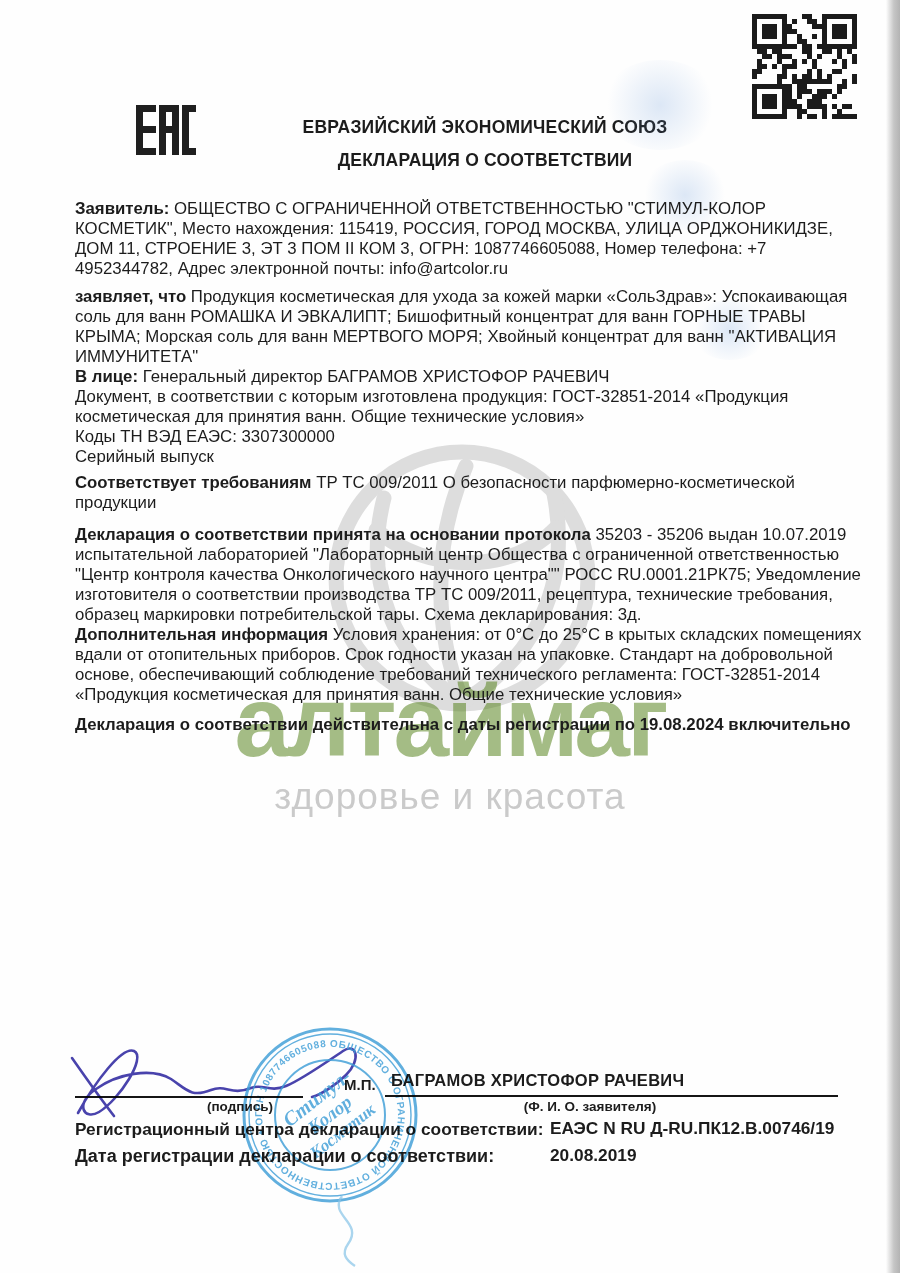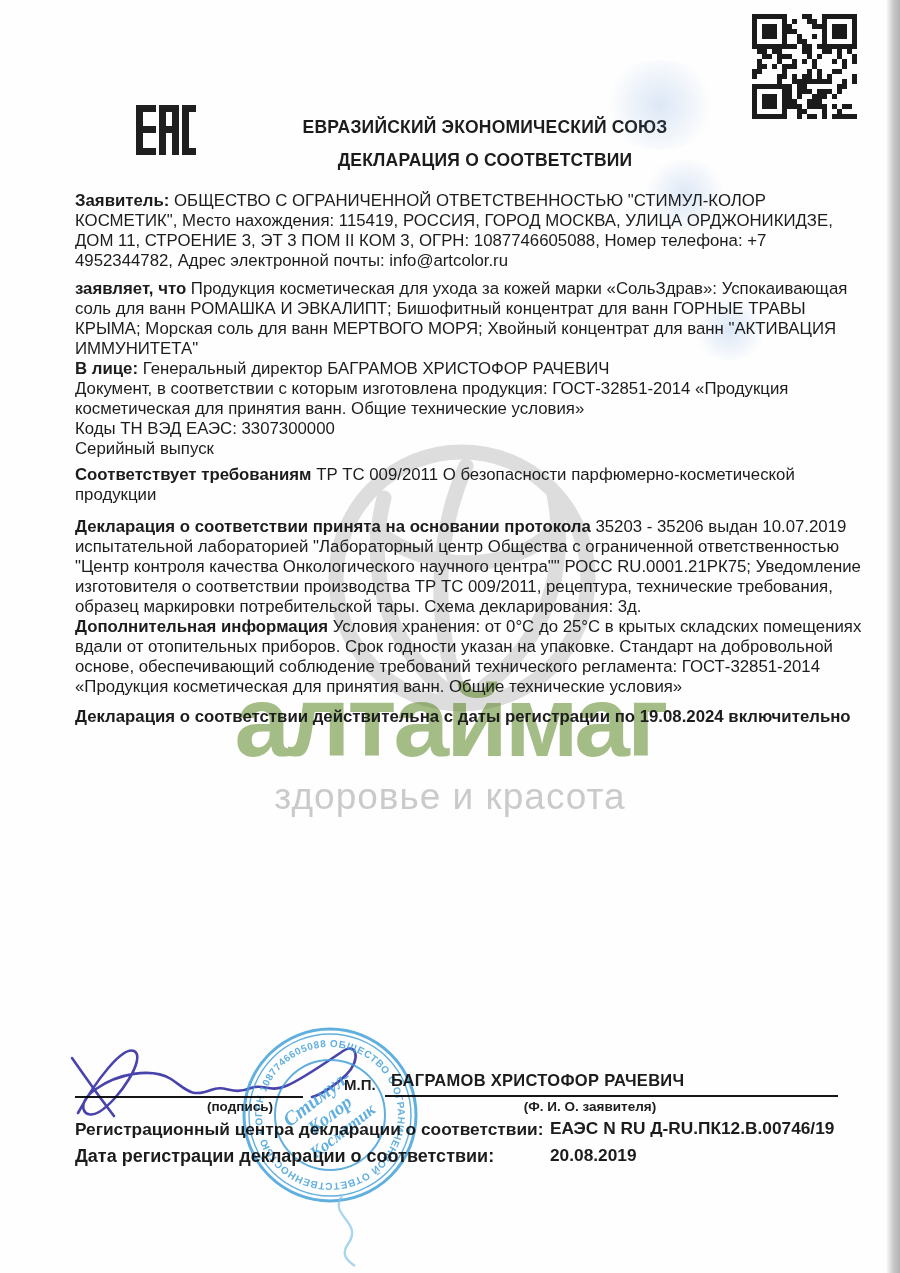--- a/index.html
+++ b/index.html
@@ -523,21 +523,21 @@
       <div class="qc f"></div>
       <div class="qc f"></div>
     </div>
 
   <div class="title-wrap">
     <div class="title1">ЕВРАЗИЙСКИЙ ЭКОНОМИЧЕСКИЙ СОЮЗ</div>
     <div class="title2">ДЕКЛАРАЦИЯ О СООТВЕТСТВИИ</div>
   </div>
 
   <div id="doc-body">
-      <p class="para" style="margin-top: 0px;"><span class="b">Заявитель: </span><span>ОБЩЕСТВО С ОГРАНИЧЕННОЙ ОТВЕТСТВЕННОСТЬЮ "СТИМУЛ-КОЛОР КОСМЕТИК", Место нахождения: 115419, РОССИЯ, ГОРОД МОСКВА, УЛИЦА ОРДЖОНИКИДЗЕ, ДОМ 11, СТРОЕНИЕ 3, ЭТ 3 ПОМ II КОМ 3, ОГРН: 1087746605088, Номер телефона: +7 4952344782, Адрес электронной почты: info@artcolor.ru</span></p>
+      <p class="para" style="margin-top: 8px;"><span class="b">Заявитель: </span><span>ОБЩЕСТВО С ОГРАНИЧЕННОЙ ОТВЕТСТВЕННОСТЬЮ "СТИМУЛ-КОЛОР КОСМЕТИК", Место нахождения: 115419, РОССИЯ, ГОРОД МОСКВА, УЛИЦА ОРДЖОНИКИДЗЕ, ДОМ 11, СТРОЕНИЕ 3, ЭТ 3 ПОМ II КОМ 3, ОГРН: 1087746605088, Номер телефона: +7 4952344782, Адрес электронной почты: info@artcolor.ru</span></p>
       <p class="para" style="margin-top: 8px;"><span class="b">заявляет, что </span><span>Продукция косметическая для ухода за кожей марки «СольЗдрав»: Успокаивающая соль для ванн РОМАШКА И ЭВКАЛИПТ; Бишофитный концентрат для ванн ГОРНЫЕ ТРАВЫ КРЫМА; Морская соль для ванн МЕРТВОГО МОРЯ; Хвойный концентрат для ванн "АКТИВАЦИЯ ИММУНИТЕТА"</span></p>
       <p class="para" style="margin-top: 0px;"><span class="b">В лице: </span><span>Генеральный директор БАГРАМОВ ХРИСТОФОР РАЧЕВИЧ</span></p>
       <p class="para" style="margin-top: 0px;"><span>Документ, в соответствии с которым изготовлена продукция: ГОСТ-32851-2014 «Продукция косметическая для принятия ванн. Общие технические условия»</span></p>
       <p class="para" style="margin-top: 0px;"><span>Коды ТН ВЭД ЕАЭС: 3307300000</span></p>
       <p class="para" style="margin-top: 0px;"><span>Серийный выпуск</span></p>
       <p class="para" style="margin-top: 6px;"><span class="b">Соответствует требованиям</span><span>  ТР ТС 009/2011 О безопасности парфюмерно-косметической продукции</span></p>
       <p class="para" style="margin-top: 12px;"><span class="b">Декларация о соответствии принята на основании протокола </span><span>35203 - 35206 выдан 10.07.2019 испытательной лабораторией "Лабораторный центр Общества с ограниченной ответственностью "Центр контроля качества Онкологического научного центра"" РОСС RU.0001.21РК75; Уведомление изготовителя о соответствии производства ТР ТС 009/2011, рецептура, технические требования, образец маркировки потребительской тары. Схема декларирования: 3д.</span></p>
       <p class="para" style="margin-top: 0px;"><span class="b">Дополнительная информация </span><span>Условия хранения: от 0°С до 25°С в крытых складских помещениях вдали от отопительных приборов. Срок годности указан на упаковке. Стандарт на добровольной основе, обеспечивающий соблюдение требований технического регламента: ГОСТ-32851-2014 «Продукция косметическая для принятия ванн. Общие технические условия»</span></p>
       <p class="para" style="margin-top: 10px;"><span class="b">Декларация о соответствии действительна с даты регистрации по 19.08.2024 включительно</span></p>
     </div>

